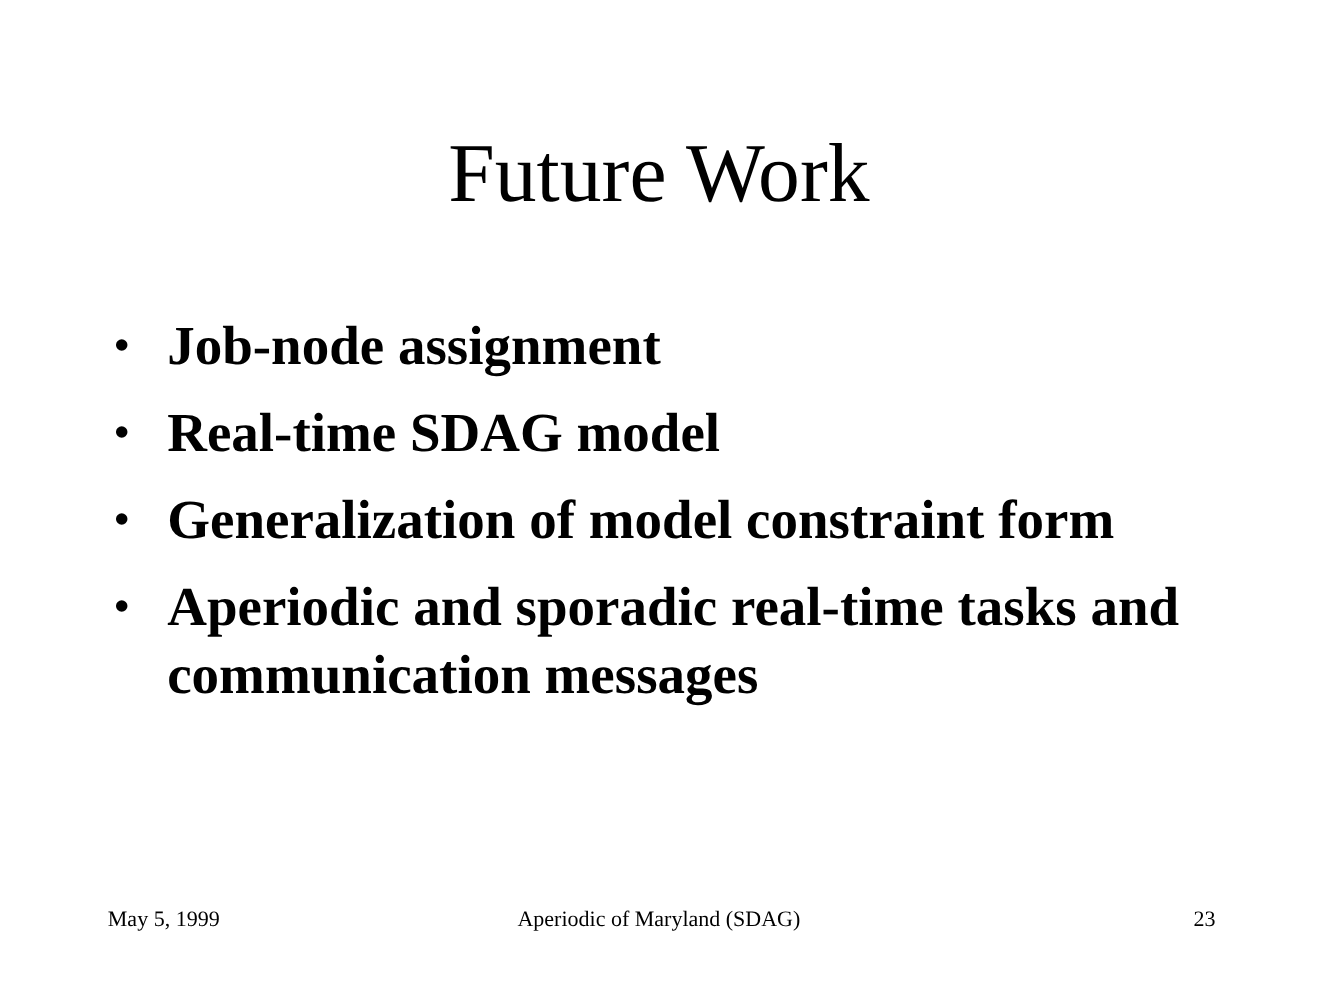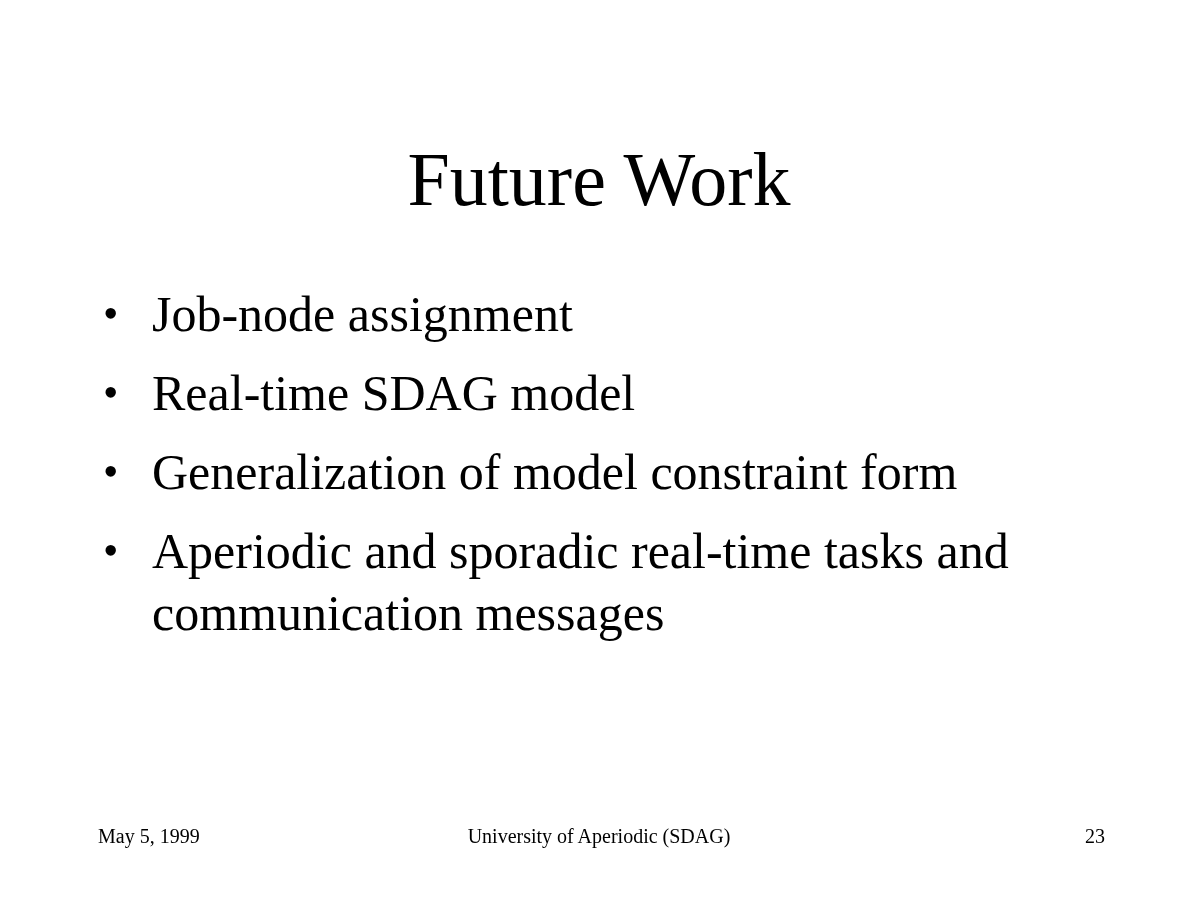--- a/index.html
+++ b/index.html
@@ -22,21 +22,20 @@
   }
   .slide-title {
     position: absolute;
     top: 113px;
     left: 0;
     width: 100%;
     text-align: center;
     font-size: 76px;
     line-height: 1.2;
     white-space: nowrap;
-    margin-top: 21px;
   }
   .bullet-list {
     position: absolute;
     top: 283px;
     left: 103px;
     width: 989px;
     margin: 0;
     padding: 0;
     list-style: none;
   }
@@ -48,20 +47,21 @@
     margin: 0 0 17px 0;
   }
   .bullet-marker {
     flex: 0 0 49px;
     font-size: 44px;
     line-height: 62px;
   }
   .bullet-text {
     flex: 1 1 auto;
     max-width: 940px;
+    font-weight: bold;
   }
   .footer-date,
   .footer-center,
   .footer-page {
     position: absolute;
     top: 824px;
     font-size: 20px;
     line-height: 1.2;
     white-space: nowrap;
   }
@@ -94,17 +94,17 @@
       <span class="bullet-text">Generalization of model constraint form</span>
     </li>
     <li class="bullet-item">
       <span class="bullet-marker">•</span>
       <span class="bullet-text">Aperiodic and sporadic real-time tasks and communication messages</span>
     </li>
   </ul>
 
   <div class="footer-date">May 5, 1999</div>
 
-  <div class="footer-center">University of Aperiodic (SDAG)</div>
+  <div class="footer-center">Aperiodic of Maryland (SDAG)</div>
 
   <div class="footer-page">23</div>
 
 </div>
 
 </body></html>

